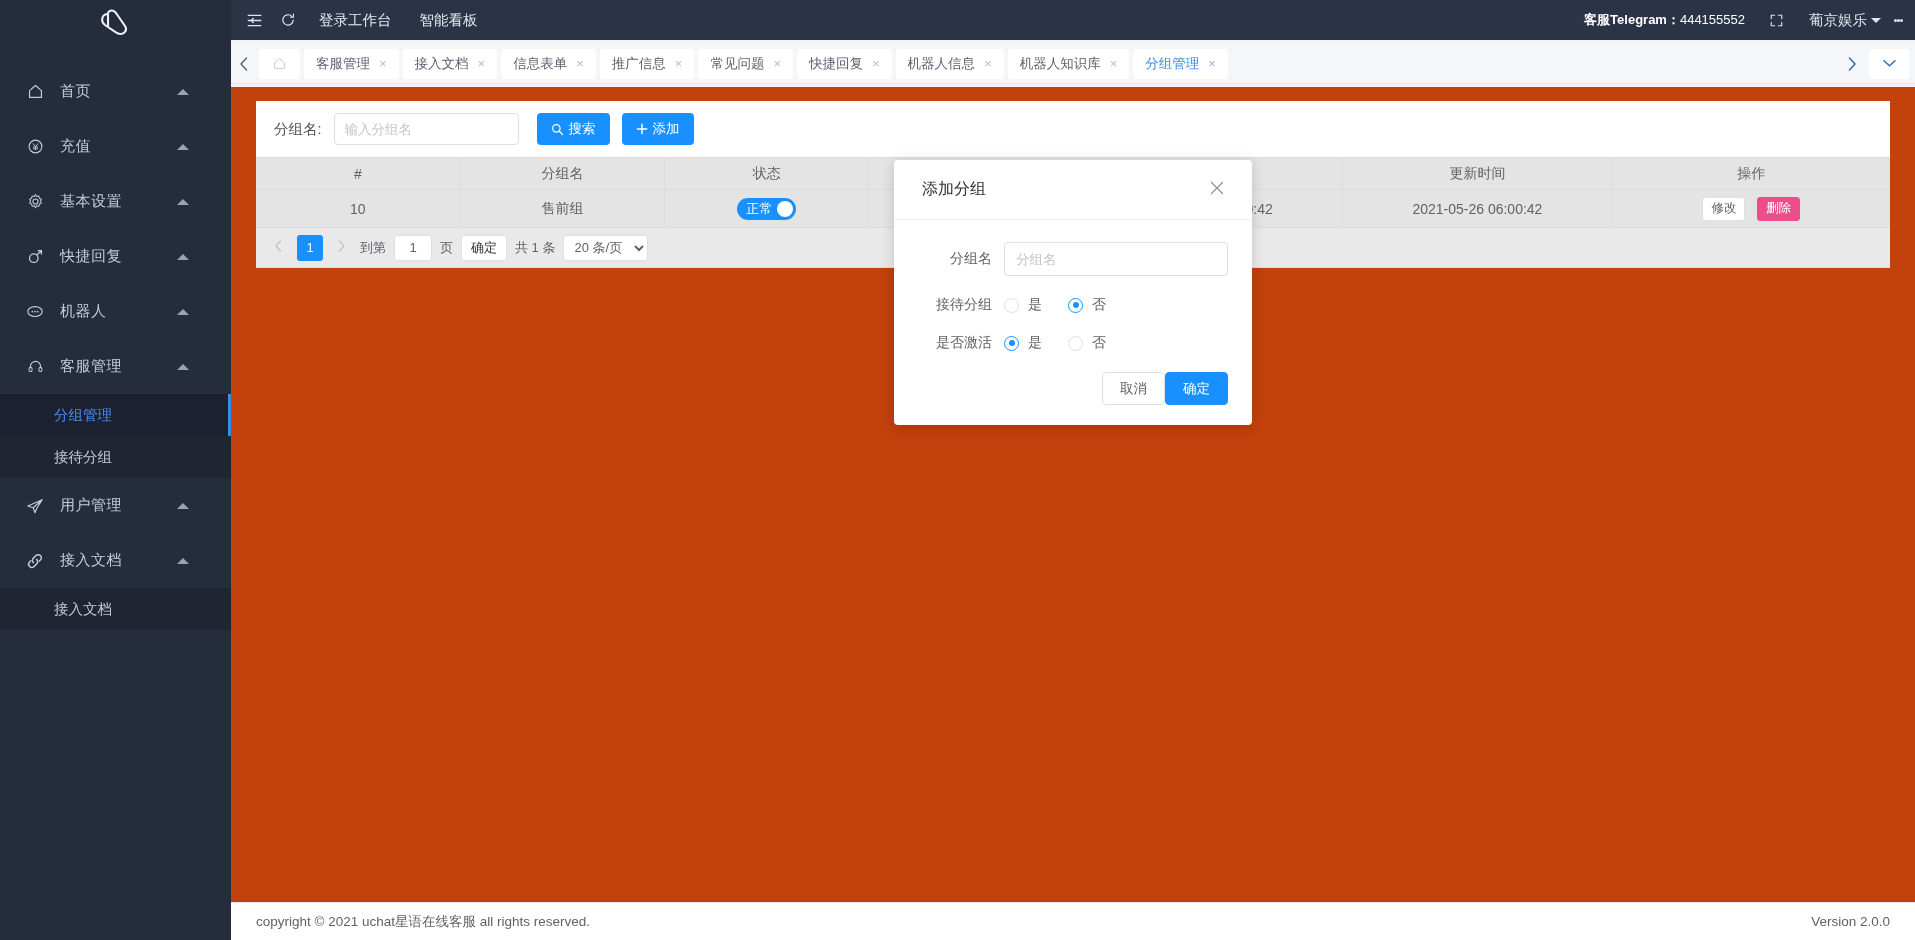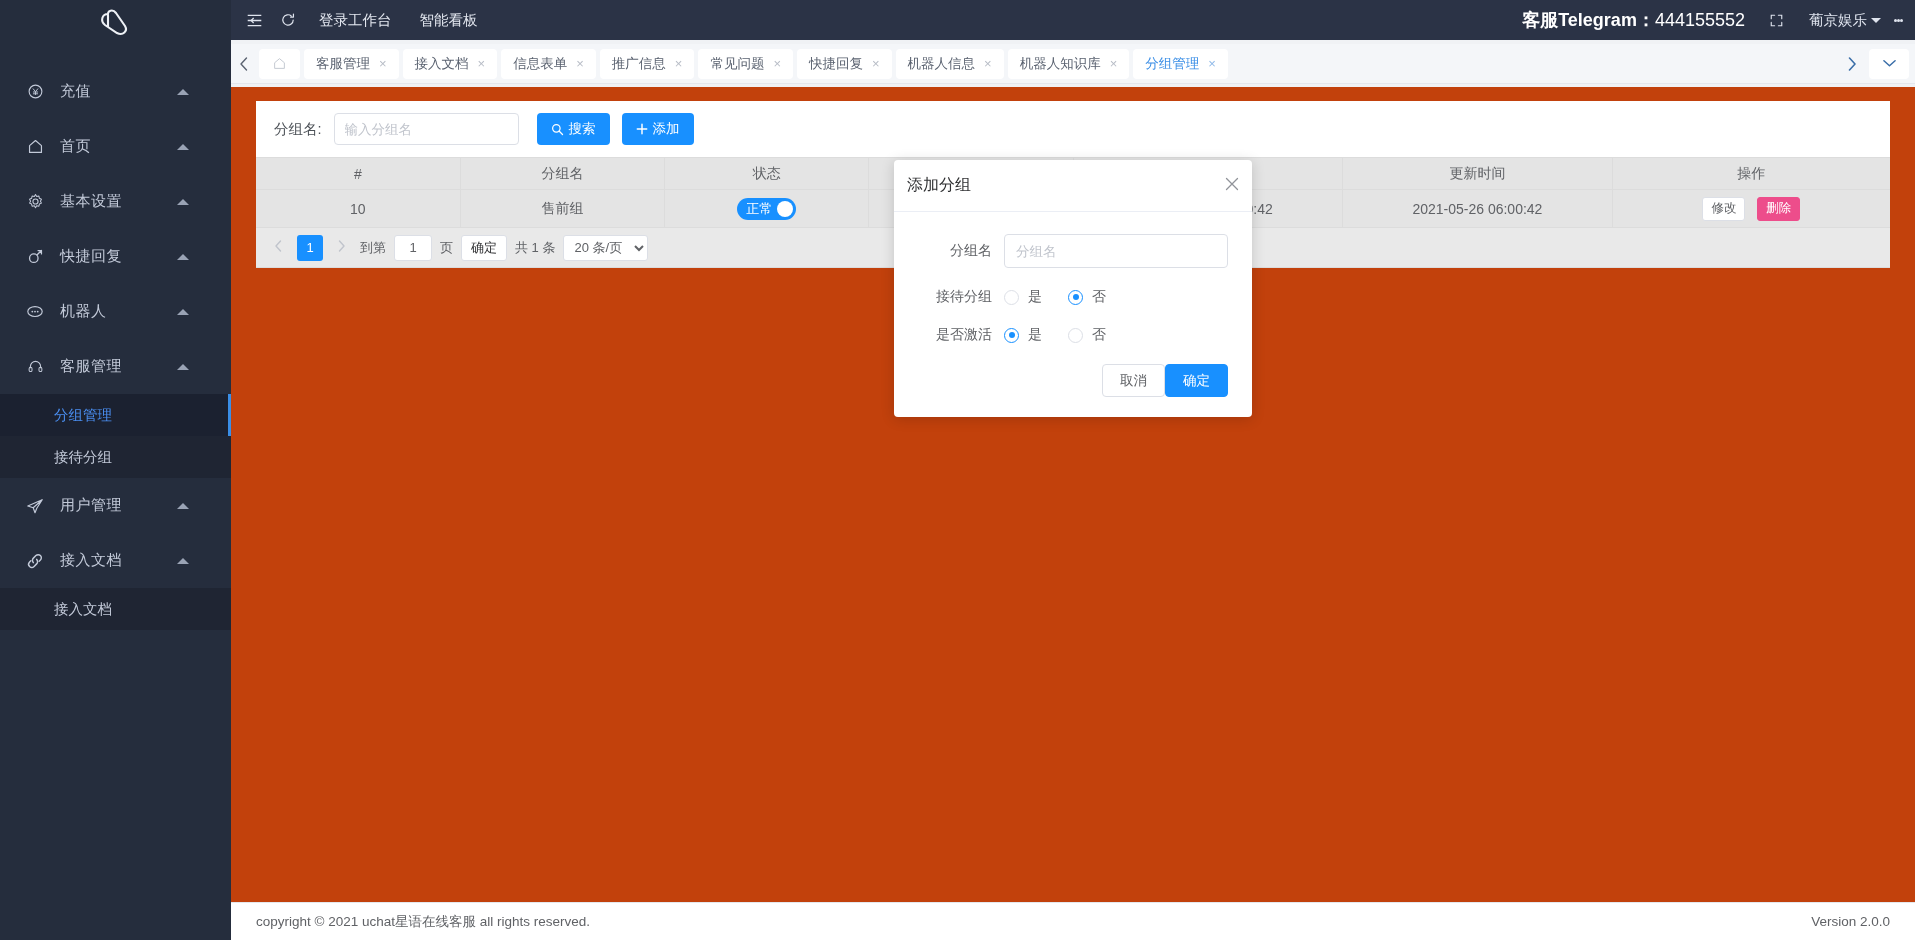--- a/index.html
+++ b/index.html
@@ -77,21 +77,21 @@
     display: flex; align-items: center; justify-content: center;
     cursor: pointer; color: #dfe4ee;
   }
   .tb-icon-btn:first-child { margin-left: 6px; }
   .tb-link {
     padding: 0 14px; height: 44px;
     display: flex; align-items: center;
     cursor: pointer; font-size: 14.5px; color: #e4e8f0;
   }
   .tb-spacer { flex: 1; }
-  .tb-tg { font-size: 18px; color: #ffffff; margin-right: 14px; white-space: nowrap; }
+  .tb-tg { font-size: 13px; color: #ffffff; margin-right: 14px; white-space: nowrap; }
   .tb-tg b { font-weight: bold; }
   .tb-user { font-size: 14.5px; color: #dfe4ee; display:flex; align-items:center; cursor:pointer; margin-left: 16px;}
   .tb-user .dncaret {
     width:0;height:0;border-left:5px solid transparent;border-right:5px solid transparent;
     border-top:5px solid #dfe4ee; margin-left:4px;
   }
   .tb-dots { width: 34px; height: 44px; display:flex; align-items:center; justify-content:center; cursor:pointer;}
   .tb-dots span { display:block; width:3px;height:3px;background:#dfe4ee;border-radius:50%; margin:1.5px 0;}
 
   
@@ -267,23 +267,23 @@
   .modal {
     position: absolute;
     left: 894px; top: 160px;
     width: 358px;
     background: #ffffff;
     border-radius: 4px;
     box-shadow: 0 2px 14px rgba(0,0,0,.16);
     overflow: hidden;
   }
   .modal-head {
-    height: 52px;
-    display: flex; align-items: center;
-    padding: 0 13px;
+    height: 60px;
+    display: flex; align-items: center;
+    padding: 0 28px;
     border-bottom: 1px solid #ebeef5;
   }
   .modal-title { font-size: 16px; color: #303133; flex: 1; }
   .modal-close { font-size: 17px; color: #909399; cursor: pointer; line-height: 1; }
   .modal-body { padding: 22px 24px 0 24px; }
   .frm-row { display: flex; align-items: center; margin-bottom: 20px; }
   .frm-label {
     width: 74px; text-align: right; margin-right: 12px;
     font-size: 14px; color: #606266;
   }
@@ -328,35 +328,35 @@
       <svg class="logo-glyph" viewBox="0 0 34 30">
         <path d="M9 7 C3 7, 1 14, 6 18 L18 26 C24 29, 29 24, 26 19 L17 6 C14 2, 8 3, 9 9 L9 20" fill="none" stroke="#eef1f6" stroke-width="2.1" stroke-linecap="round"></path>
       </svg>
     </div>
 
     <div class="menu">
 
       <div class="menu-item">
         <span class="mi-icon">
           <svg width="17" height="17" viewBox="0 0 20 20">
+              <path d="M3 9 L10 3 L17 9 V17 H3 Z" fill="none" stroke="currentColor" stroke-width="1.4" stroke-linejoin="round"></path>
+            </svg>
+        </span>
+        <span class="mi-label">首页</span>
+        <span class="caret"></span>
+      </div>
+
+      <div class="menu-item">
+        <span class="mi-icon">
+          <svg width="17" height="17" viewBox="0 0 20 20">
               <circle cx="10" cy="10" r="7.5" fill="none" stroke="currentColor" stroke-width="1.3"></circle>
               <path d="M7 6.5 L10 10.2 L13 6.5 M7 10.6 H13 M7 12.7 H13 M10 10.2 V14" fill="none" stroke="currentColor" stroke-width="1.1"></path>
             </svg>
         </span>
         <span class="mi-label">充值</span>
-        <span class="caret"></span>
-      </div>
-
-      <div class="menu-item">
-        <span class="mi-icon">
-          <svg width="17" height="17" viewBox="0 0 20 20">
-              <path d="M3 9 L10 3 L17 9 V17 H3 Z" fill="none" stroke="currentColor" stroke-width="1.4" stroke-linejoin="round"></path>
-            </svg>
-        </span>
-        <span class="mi-label">首页</span>
         <span class="caret"></span>
       </div>
 
       <div class="menu-item">
         <span class="mi-icon">
           <svg width="17" height="17" viewBox="0 0 20 20">
               <circle cx="10" cy="10" r="3" fill="none" stroke="currentColor" stroke-width="1.3"></circle>
               <path d="M10 1.8 L11.4 4.2 L14 3.6 L14.6 6.2 L17 7.3 L15.8 9.6 L17 11.9 L14.6 13 L14 15.6 L11.4 15 L10 17.4 L8.6 15 L6 15.6 L5.4 13 L3 11.9 L4.2 9.6 L3 7.3 L5.4 6.2 L6 3.6 L8.6 4.2 Z" fill="none" stroke="currentColor" stroke-width="1.2" stroke-linejoin="round"></path>
             </svg>
         </span>

